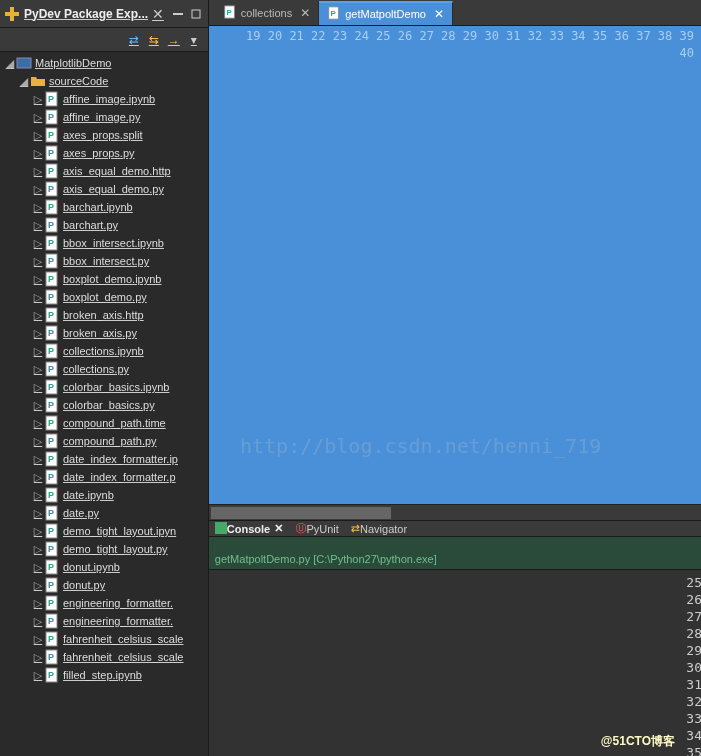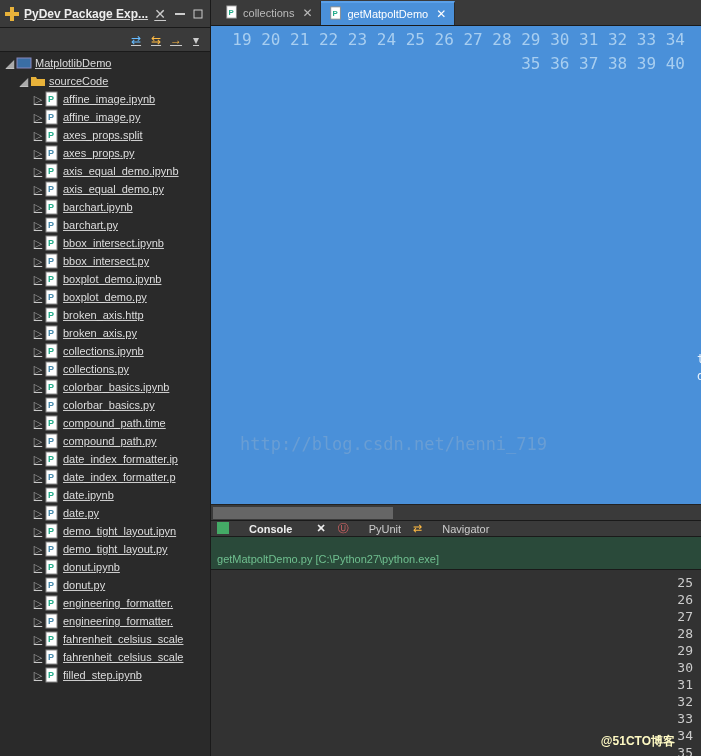--- a/index.html
+++ b/index.html
@@ -85,25 +85,25 @@
 .editor {
   flex: 1;
   background: #4a90d9;
   display: flex;
   overflow: hidden;
   position: relative;
 }
 .gutter {
   background: #4a90d9;
   color: #a8cef0;
-  padding: 2px 8px 2px 14px;
+  padding: 2px 8px 2px 30px;
   text-align: right;
   font-family: Consolas, monospace;
-  font-size: 16px;
-  line-height: 24px;
+  font-size: 12px;
+  line-height: 17px;
 }
 .code {
   flex: 1;
   padding: 2px 4px;
   font-family: Consolas, monospace;
   font-size: 12px;
   line-height: 17px;
   color: #e8f2fc;
   white-space: pre;
   overflow: hidden;
@@ -113,42 +113,42 @@
 .console-panel { height: 236px; background: #323232; border-top: 1px solid #1a1a1a; display: flex; flex-direction: column; }
 .console-tabs {
   height: 24px;
   background: #3a3a3a;
   display: flex;
   align-items: center;
   padding: 0 6px;
   gap: 12px;
   border-bottom: 1px solid #1a1a1a;
 }
-.ctab { display: flex; align-items: center; gap: 20px; color: #ccc; cursor: pointer; font-size: 11px; }
+.ctab { display: flex; align-items: center; gap: 0; color: #ccc; cursor: pointer; font-size: 11px; }
 .ctab.active { font-weight: bold; color: #eee; }
 .console-status {
   height: 18px;
   background: #2a4a3a;
   color: #6fbf8f;
   padding: 16px 6px;
   font-size: 11px;
   border-bottom: 1px solid #1a1a1a;
 }
 .console-out {
   flex: 1;
   background: #323232;
   color: #ccc;
   padding: 4px 8px;
   font-family: Consolas, monospace;
   font-size: 13px;
   line-height: 17px;
   white-space: pre;
   text-align: right;
 }
-.watermark { position: absolute; top: 434px; left: 240px; color: rgba(200,200,200,0.25); font-size: 17px; font-family: monospace; pointer-events: none; }
+.watermark { position: absolute; top: 434px; left: 240px; color: rgba(200,200,200,0.25); font-size: 20px; font-family: monospace; pointer-events: none; }
 .attribution { position: absolute; bottom: 6px; right: 26px; color: #fef9c3; font-size: 12px; pointer-events: none; font-weight: bold; }
 </style>
 </head>
 <body>
 
 <div class="container">
   <div class="sidebar">
     <div class="sidebar-header">
       <span class="icon">
         <svg viewBox="0 0 16 16">
@@ -236,21 +236,21 @@
             <span>axes_props.py</span>
           </div>
           <div class="tree-item indent-2">
             <span class="expand">▷</span>
             <span class="file-icon">
               <svg viewBox="0 0 16 16">
                 <rect x="2" y="1" width="11" height="14" fill="#fff" stroke="#888"></rect>
                 <text x="4" y="11" font-size="9" fill="#2a8" font-weight="bold">P</text>
               </svg>
             </span>
-            <span>axis_equal_demo.ipynb</span>
+            <span>axis_equal_demo.http</span>
           </div>
           <div class="tree-item indent-2">
             <span class="expand">▷</span>
             <span class="file-icon">
               <svg viewBox="0 0 16 16">
                 <rect x="2" y="1" width="11" height="14" fill="#fff" stroke="#888"></rect>
                 <text x="4" y="11" font-size="9" fill="#48a" font-weight="bold">P</text>
               </svg>
             </span>
             <span>axis_equal_demo.py</span>

